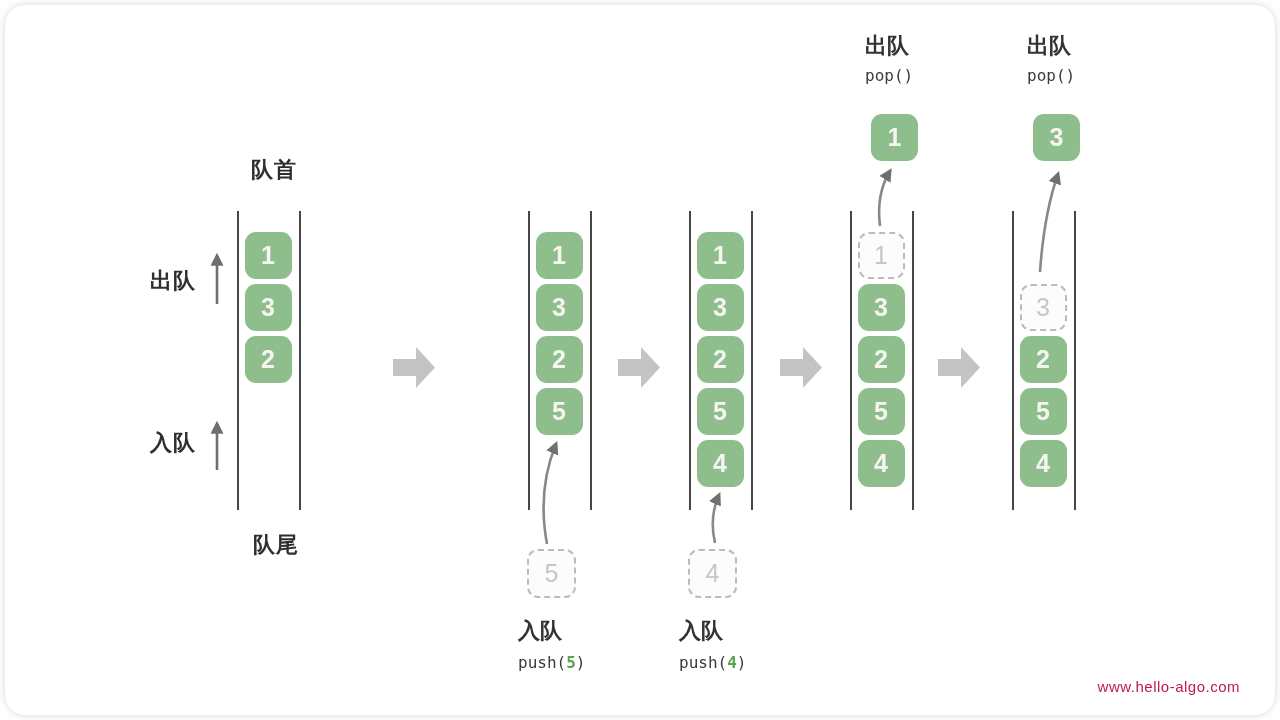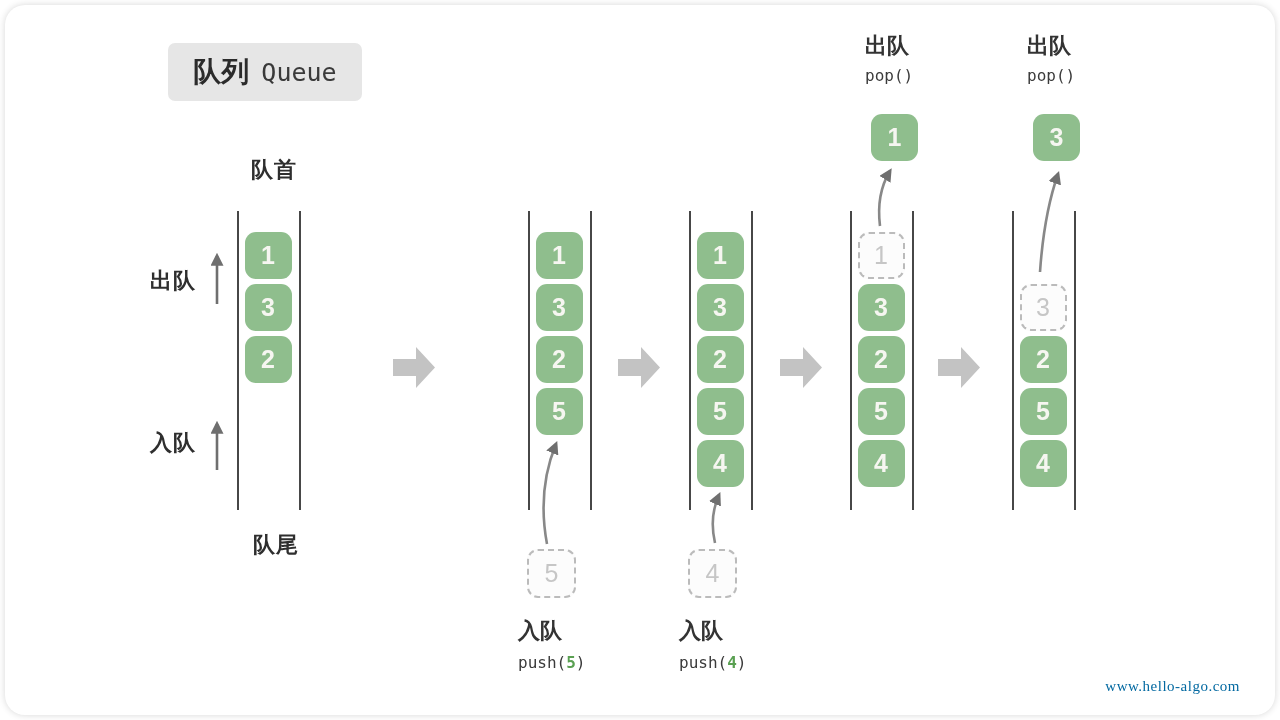--- a/index.html
+++ b/index.html
@@ -31,36 +31,32 @@
 
   
   .box { position:absolute; width:47px; height:47px; border-radius:11px;
          display:flex; align-items:center; justify-content:center;
          font-size:25px; font-weight:700; }
   .box.solid { background:#8fbe8d; color:#f6f6f1; }
   .box.ghost { background:#fcfcfc; border:2px dashed #bbbbbb; color:#c6c6c6;
                font-weight:400; }
   .box.ghost.big { width:49px; height:49px; }
 
-  .watermark { position:absolute; right:40px; top:678px; font-family:Liberation Serif, serif;
-               font-size:15px; color:#0369a1; letter-spacing:0.5px; }
+  .watermark { position:absolute; right:40px; top:678px; font-family:Liberation Sans, sans-serif;
+               font-size:15px; color:#be185d; letter-spacing:0.5px; }
 
   #overlay { position:absolute; left:0; top:0; pointer-events:none; z-index:5; }
 </style>
 </head>
 <body>
 
 <div id="card"></div>
 
 <div id="diagram">
 
-  <div class="title-box">
-    <span class="title-zh">队列</span>
-    <span class="title-en">Queue</span>
-  </div>
 
   <div class="cjk" style="left:274px; top:155px; transform:translateX(-50%);">队首</div>
   <div class="cjk" style="left:276px; top:530px; transform:translateX(-50%);">队尾</div>
   <div class="cjk" style="left:150px; top:266px;">出队</div>
   <div class="cjk" style="left:150px; top:428px;">入队</div>
 
   <div class="watermark">www.hello-algo.com</div>
 
   <svg id="overlay" width="1280" height="720" viewBox="0 0 1280 720">
     <defs>

